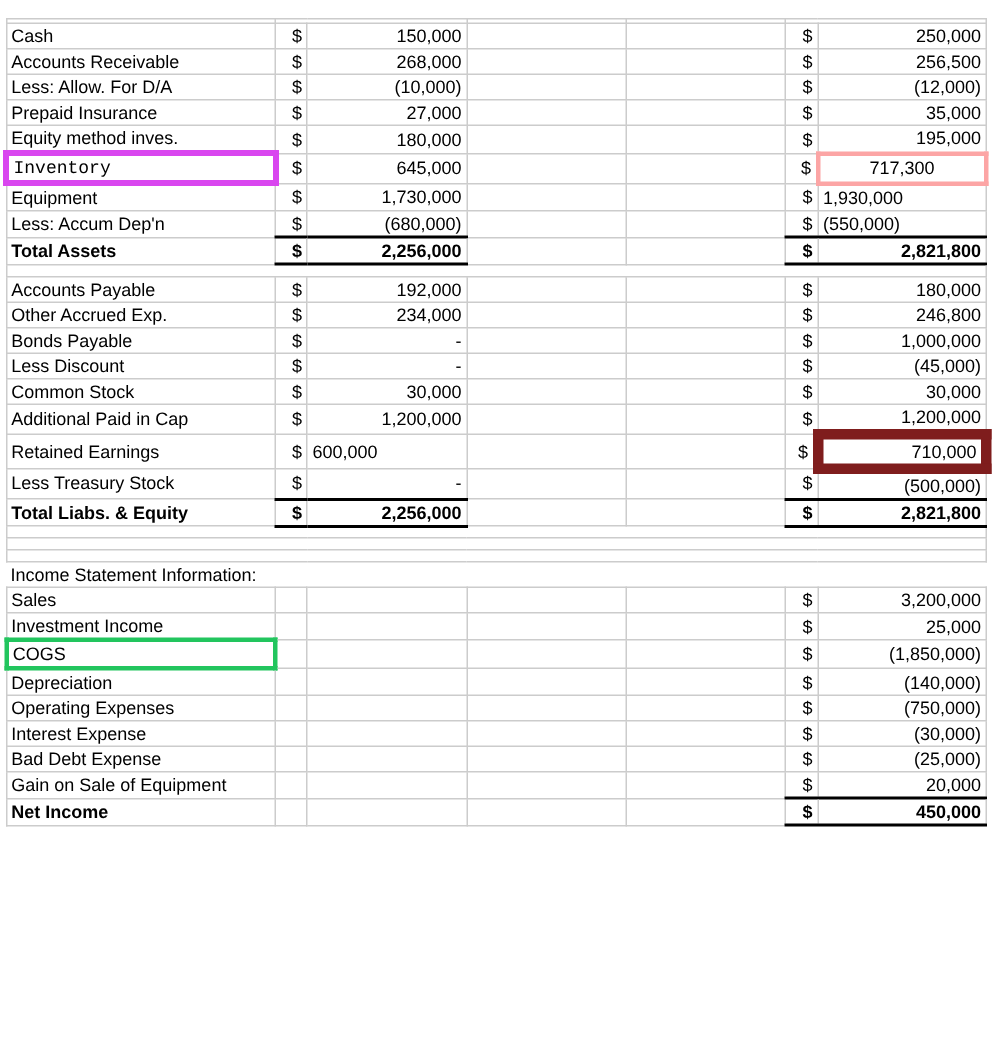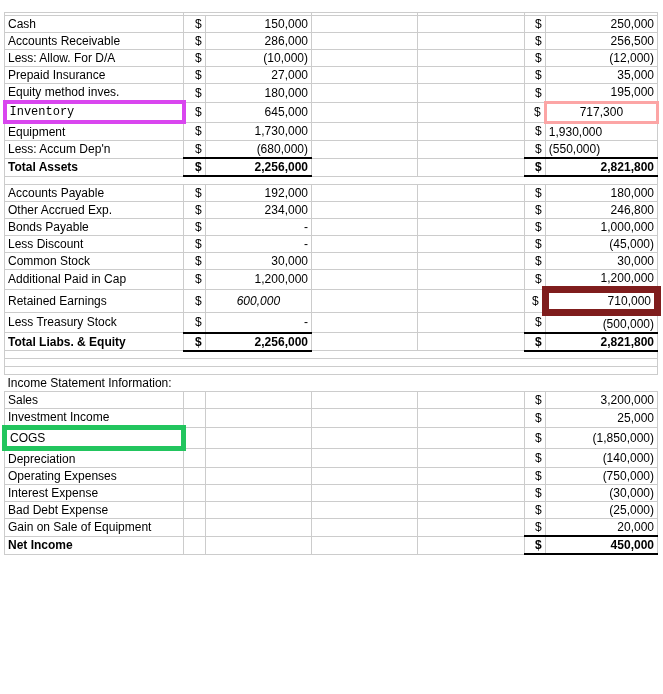--- a/index.html
+++ b/index.html
@@ -67,21 +67,21 @@
     <td style="border:1px solid #ccc; text-align:right;  ">$</td>
     <td style="border:1px solid #ccc; text-align:right;  ">150,000</td>
     <td style="border:1px solid #ccc; text-align:right; "></td>
     <td style="border:1px solid #ccc; text-align:right; "></td>
     <td style="border:1px solid #ccc; text-align:right;  ">$</td>
     <td style="border:1px solid #ccc; text-align:right;  ">250,000</td>
   </tr>
         <tr>
     <td style="border:1px solid #ccc; ">Accounts Receivable</td>
     <td style="border:1px solid #ccc; text-align:right;  ">$</td>
-    <td style="border:1px solid #ccc; text-align:right;  ">286,000</td>
+    <td style="border:1px solid #ccc; text-align:right;  ">268,000</td>
     <td style="border:1px solid #ccc; text-align:right; "></td>
     <td style="border:1px solid #ccc; text-align:right; "></td>
     <td style="border:1px solid #ccc; text-align:right;  ">$</td>
     <td style="border:1px solid #ccc; text-align:right;  ">256,500</td>
   </tr>
         <tr>
     <td style="border:1px solid #ccc; ">Less:  Allow. For D/A</td>
     <td style="border:1px solid #ccc; text-align:right;  ">$</td>
     <td style="border:1px solid #ccc; text-align:right;  ">(10,000)</td>
     <td style="border:1px solid #ccc; text-align:right; "></td>
@@ -200,21 +200,21 @@
     <td style="border:1px solid #ccc; text-align:right;  ">$</td>
     <td style="border:1px solid #ccc; text-align:right;  ">1,200,000</td>
     <td style="border:1px solid #ccc; text-align:right; "></td>
     <td style="border:1px solid #ccc; text-align:right; "></td>
     <td style="border:1px solid #ccc; text-align:right;  ">$</td>
     <td style="border:1px solid #ccc; text-align:right;  ">1,200,000</td>
   </tr>
         <tr>
     <td style="border:1px solid #ccc; ">Retained Earnings</td>
     <td style="border:1px solid #ccc; text-align:right;  ">$</td>
-    <td style="border:1px solid #ccc; text-align:center;font-style:italic;  ">600,000</td>
+    <td style="border:1px solid #ccc; text-align:left;  ">600,000</td>
     <td style="border:1px solid #ccc; text-align:right; "></td>
     <td style="border:1px solid #ccc; text-align:right; "></td>
     <td style="border:1px solid #ccc; text-align:right;  ">$</td>
     <td style="border:7px solid #7f1d1d; text-align:right;  ">710,000</td>
   </tr>
         <tr>
     <td style="border:1px solid #ccc; ">Less Treasury Stock</td>
     <td style="border:1px solid #ccc; text-align:right;  ">$</td>
     <td style="border:1px solid #ccc; text-align:right;  ">-</td>
     <td style="border:1px solid #ccc; text-align:right; "></td>
@@ -259,21 +259,21 @@
         <tr>
     <td style="border:1px solid #ccc; ">Investment Income</td>
     <td style="border:1px solid #ccc; "></td>
     <td style="border:1px solid #ccc; "></td>
     <td style="border:1px solid #ccc; "></td>
     <td style="border:1px solid #ccc; "></td>
     <td style="border:1px solid #ccc; text-align:right;  ">$</td>
     <td style="border:1px solid #ccc; text-align:right;  ">25,000</td>
   </tr>
         <tr>
-    <td style="border:5px solid #22c55e; ">COGS</td>
+    <td style="border:3px solid #22c55e; ">COGS</td>
     <td style="border:1px solid #ccc; "></td>
     <td style="border:1px solid #ccc; "></td>
     <td style="border:1px solid #ccc; "></td>
     <td style="border:1px solid #ccc; "></td>
     <td style="border:1px solid #ccc; text-align:right;  ">$</td>
     <td style="border:1px solid #ccc; text-align:right;  ">(1,850,000)</td>
   </tr>
         <tr>
     <td style="border:1px solid #ccc; ">Depreciation</td>
     <td style="border:1px solid #ccc; "></td>

